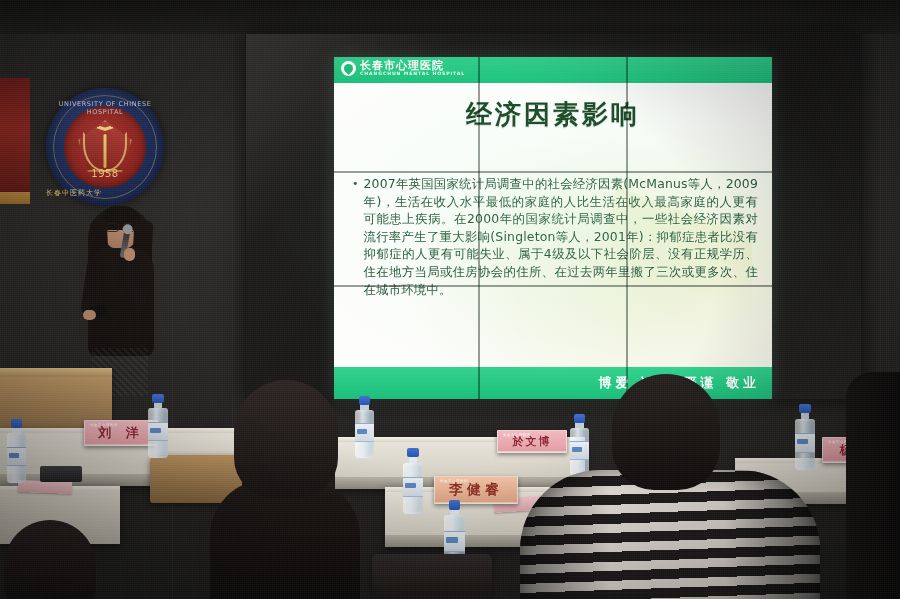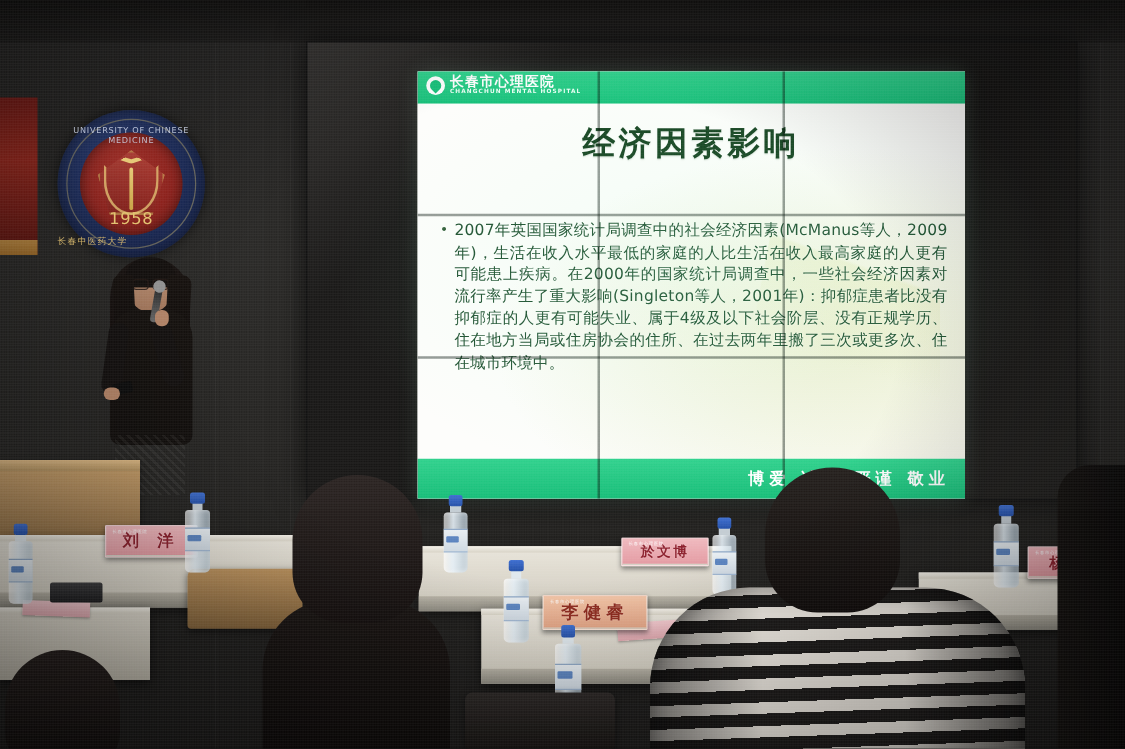--- a/index.html
+++ b/index.html
@@ -51,21 +51,21 @@
     transform:translateX(-50%); background:linear-gradient(180deg,#e6c978,#c9a548);
     border-radius:2px; z-index:3; }
   .emblem-bird { position:absolute; left:50%; top:34px; transform:translateX(-50%);
     width:30px; height:9px; z-index:3;
     background:radial-gradient(ellipse at 50% 100%, #e6c978 0%, #e6c978 45%, transparent 46%);
     clip-path:polygon(0 10%,50% 60%,100% 10%,100% 45%,50% 100%,0 45%); }
   .emblem-wreath { position:absolute; left:50%; top:44px; transform:translateX(-50%);
     width:44px; height:40px; border:2px solid rgba(230,201,120,.75);
     border-top-color:transparent; border-radius:0 0 50% 50%/0 0 70% 70%; z-index:2; }
   .emblem-year { position:absolute; left:0; right:0; top:80px; text-align:center;
-    color:#e3c272; font-size:13px; letter-spacing:.5px; z-index:4;
+    color:#e3c272; font-size:10px; letter-spacing:.5px; z-index:4;
     font-family:"DejaVu Sans",sans-serif; }
   .emblem-arc-en { position:absolute; left:0; right:0; top:12px; text-align:center;
     color:#cfd6e8; font-size:6.5px; letter-spacing:.6px; opacity:.85; z-index:4; }
   .emblem-arc-cn { position:absolute; left:0; right:0; bottom:8px; text-align:left;
     color:#e3c272; font-size:7px; letter-spacing:1px; opacity:.9; z-index:4; }
   
   .wall-banner { position:absolute; left:0; top:78px; width:30px; height:126px;
     background:linear-gradient(180deg,#7d1a14,#a3281d 40%,#5d120e 100%);
     opacity:.92; }
   .wall-banner:after{ content:""; position:absolute; left:0; right:0; bottom:0; height:12px;
@@ -325,21 +325,21 @@
   <div class="wall-banner"></div>
 
   <div class="emblem-wrap">
     <div class="emblem"></div>
     <div class="emblem-ring"></div>
     <div class="emblem-core"></div>
     <div class="emblem-pent"></div>
     <div class="emblem-wreath"></div>
     <div class="emblem-rod"></div>
     <div class="emblem-bird"></div>
-    <div class="emblem-arc-en">UNIVERSITY OF CHINESE MEDICINE</div>
+    <div class="emblem-arc-en">UNIVERSITY OF CHINESE HOSPITAL</div>
     <div class="emblem-year">1958</div>
     <div class="emblem-arc-cn">长春中医药大学</div>
   </div>
 
   <div class="videowall">
     <div class="vw-frame"></div>
 
     <div class="slide">
 
       <div class="slide-top">

